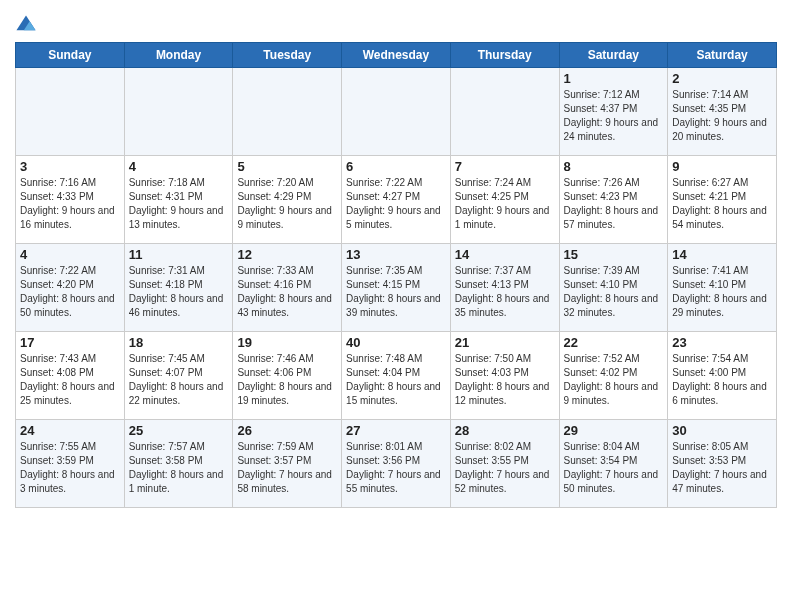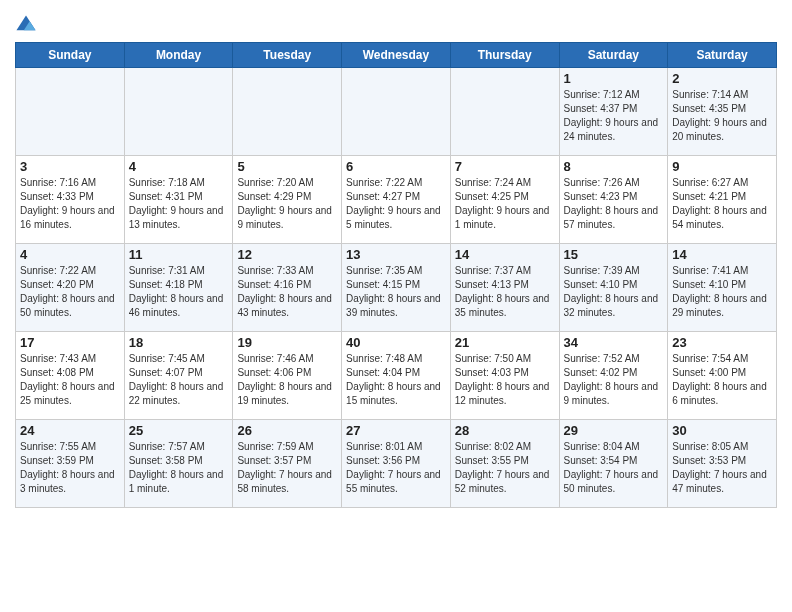--- a/index.html
+++ b/index.html
@@ -279,21 +279,21 @@
 and 15 minutes.</div>
           </td>
           <td>
             <span class="day-num">21</span>
             <div class="cell-info">Sunrise: 7:50 AM
 Sunset: 4:03 PM
 Daylight: 8 hours
 and 12 minutes.</div>
           </td>
           <td>
-            <span class="day-num">34</span>
+            <span class="day-num">22</span>
             <div class="cell-info">Sunrise: 7:52 AM
 Sunset: 4:02 PM
 Daylight: 8 hours
 and 9 minutes.</div>
           </td>
           <td>
             <span class="day-num">23</span>
             <div class="cell-info">Sunrise: 7:54 AM
 Sunset: 4:00 PM
 Daylight: 8 hours

